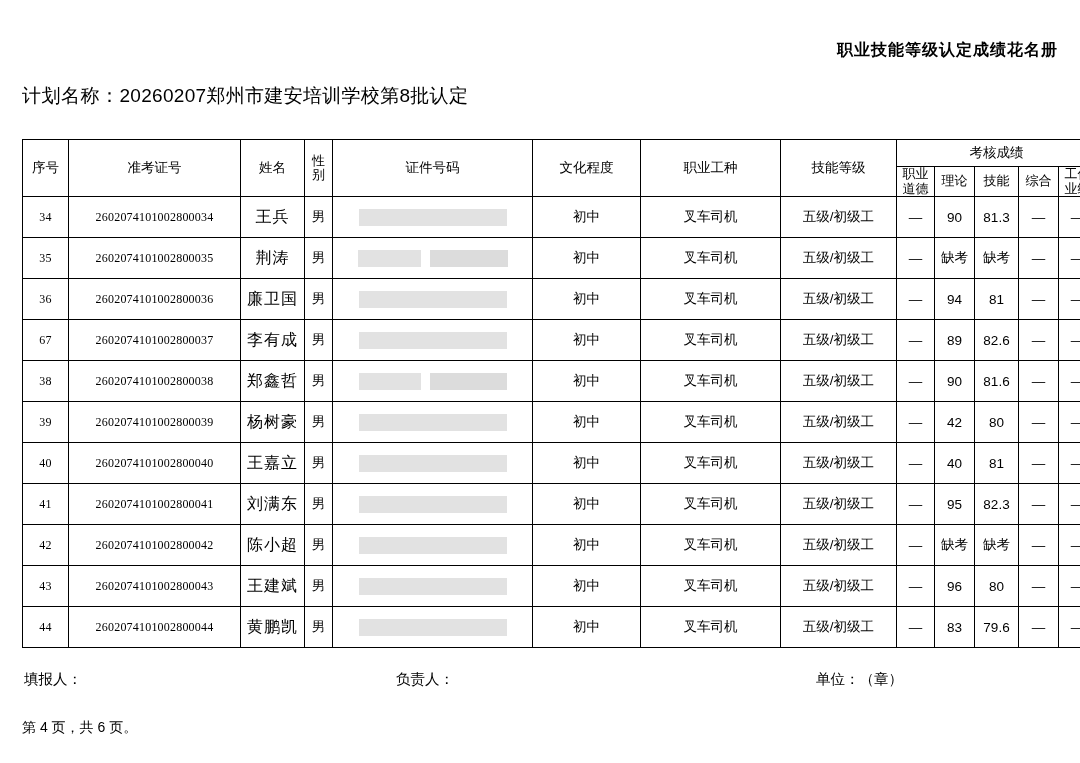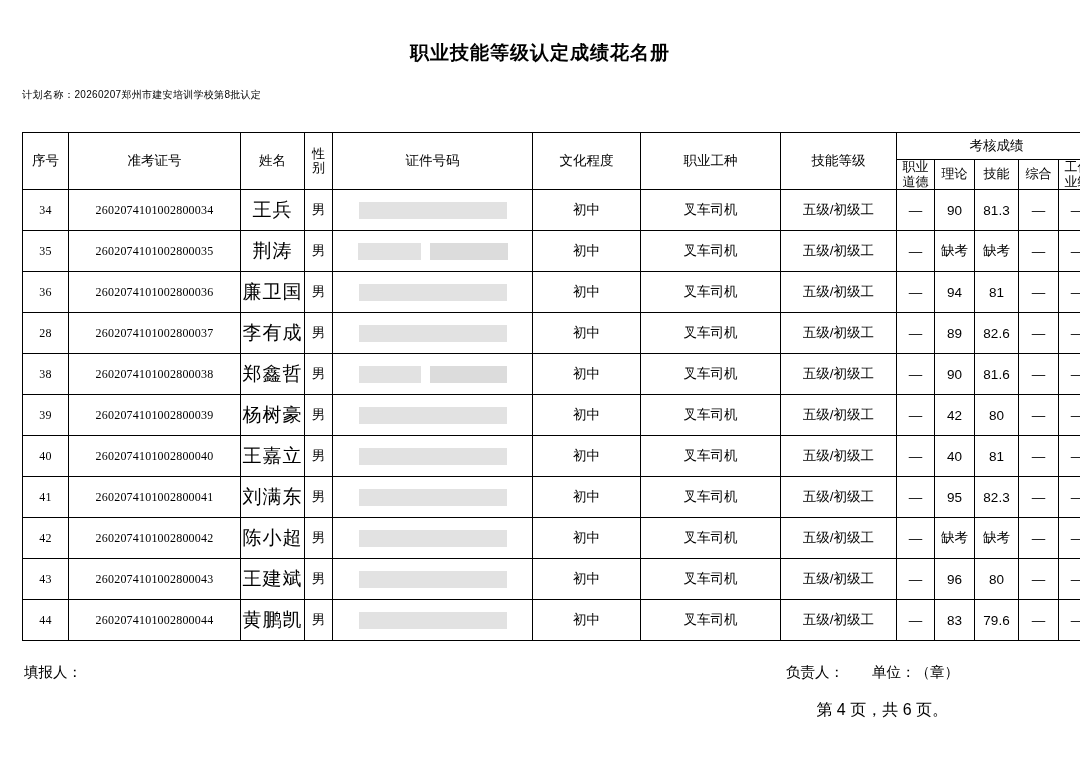--- a/index.html
+++ b/index.html
@@ -15,32 +15,32 @@
     overflow: hidden;
   }
   .page {
     position: relative;
     width: 1080px;
     height: 763px;
     box-sizing: border-box;
     padding: 0 22px;
   }
   .doc-title {
-    text-align: center;
-    font-size: 19px;
+    text-align: right;
+    font-size: 16px;
     font-weight: bold;
     letter-spacing: 1px;
     margin-top: 40px;
     margin-bottom: 0;
   }
   .meta-row {
     display: flex;
     justify-content: space-between;
     align-items: flex-start;
-    font-size: 10px;
+    font-size: 19px;
     margin-top: 22px;
   }
   .meta-row.second {
     margin-top: 16px;
     margin-bottom: 14px;
   }
   .meta-left, .meta-right {
     white-space: nowrap;
   }
   .meta-label {
@@ -94,41 +94,40 @@
     height: 17px;
     background: #e2e2e2;
   }
   .redact.split {
     background: linear-gradient(to right,
       #e2e2e2 0%, #e2e2e2 42%,
       #ffffff 42%, #ffffff 48%,
       #dcdcdc 48%, #dcdcdc 100%);
   }
   .name-cell {
-    font-size: 19px;
+    font-size: 16px;
     letter-spacing: 1px;
   }
   .num-cell {
     font-size: 12px;
     letter-spacing: 0.2px;
     font-family: Liberation Serif, serif;
   }
   .footer-row {
     display: flex;
     font-size: 14.5px;
     margin-top: 22px;
     padding-left: 2px;
-    gap: 28px;
   }
   .footer-item-1 { width: 372px; }
-  .footer-item-2 { width: 420px; text-align: right; }
+  .footer-item-2 { width: 420px; }
   .page-num {
-    text-align: right;
-    font-size: 16px;
-    margin-top: 18px;
+    text-align: left;
+    font-size: 14px;
+    margin-top: 30px;
     padding-right: 110px;
   }
 </style>
 </head>
 <body>
 
 <div class="page">
 
   <div class="doc-title">职业技能等级认定成绩花名册</div>
 
@@ -223,21 +222,21 @@
           <td>初中</td>
           <td>叉车司机</td>
           <td>五级/初级工</td>
           <td>—</td>
           <td>94</td>
           <td>81</td>
           <td>—</td>
           <td>—</td>
         </tr>
         <tr>
-          <td class="num-cell">28</td>
+          <td class="num-cell">67</td>
           <td class="num-cell">2602074101002800037</td>
           <td class="name-cell">李有成</td>
           <td>男</td>
           <td class="idcard">
             <span class="redact" style="width: 148px;"></span>
           </td>
           <td>初中</td>
           <td>叉车司机</td>
           <td>五级/初级工</td>
           <td>—</td>

